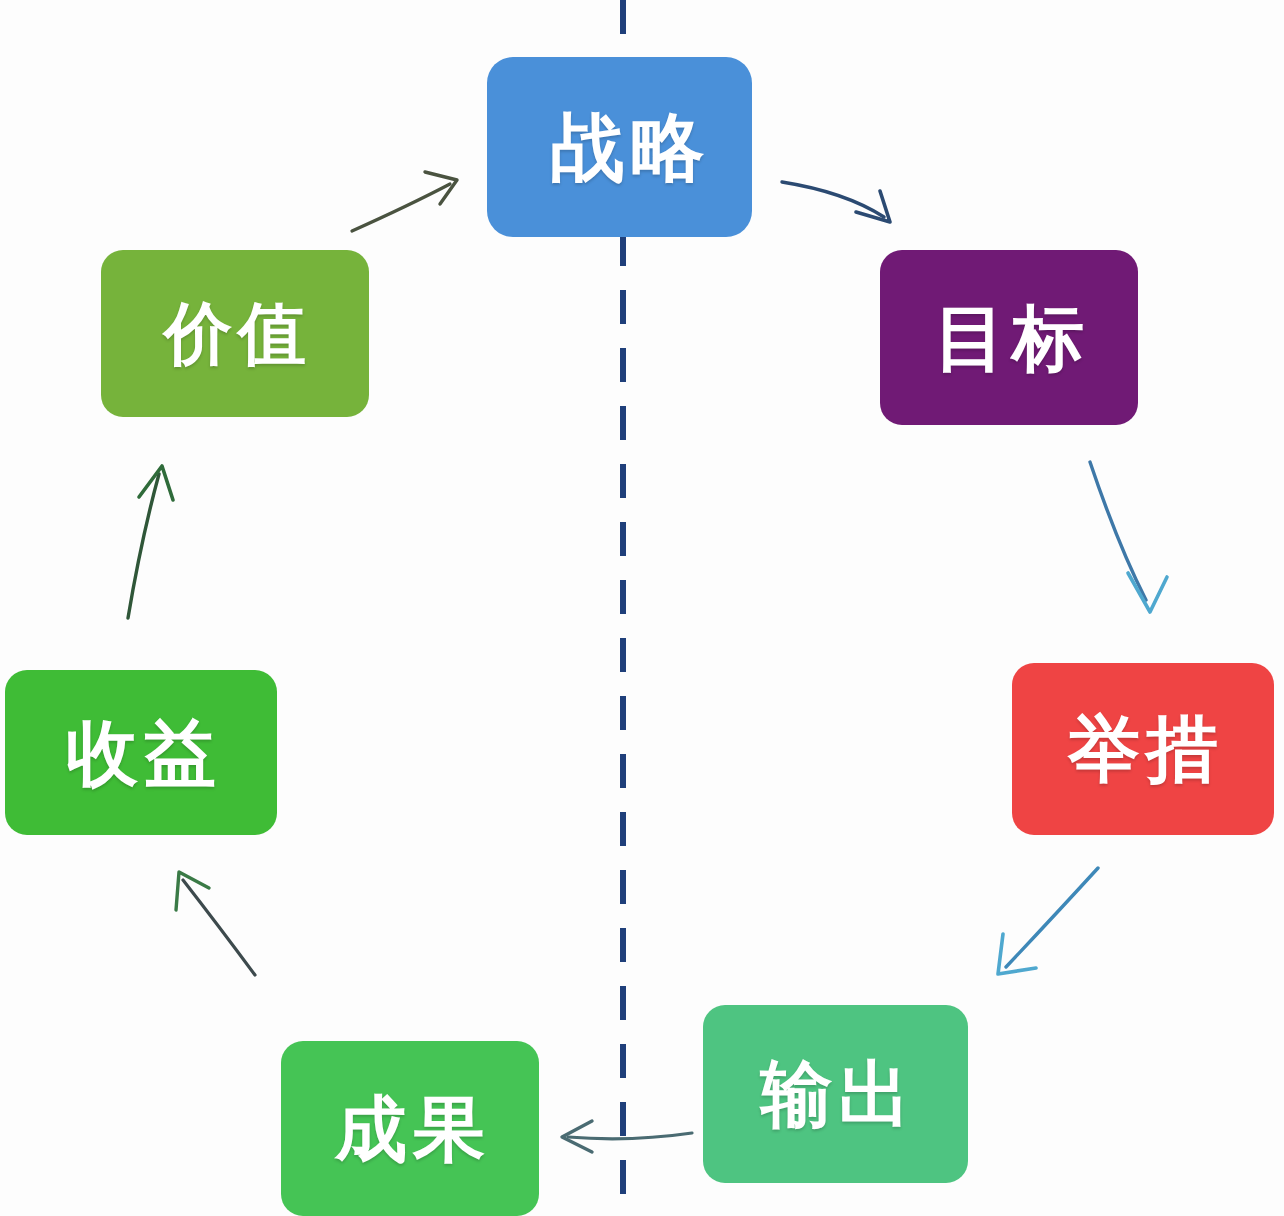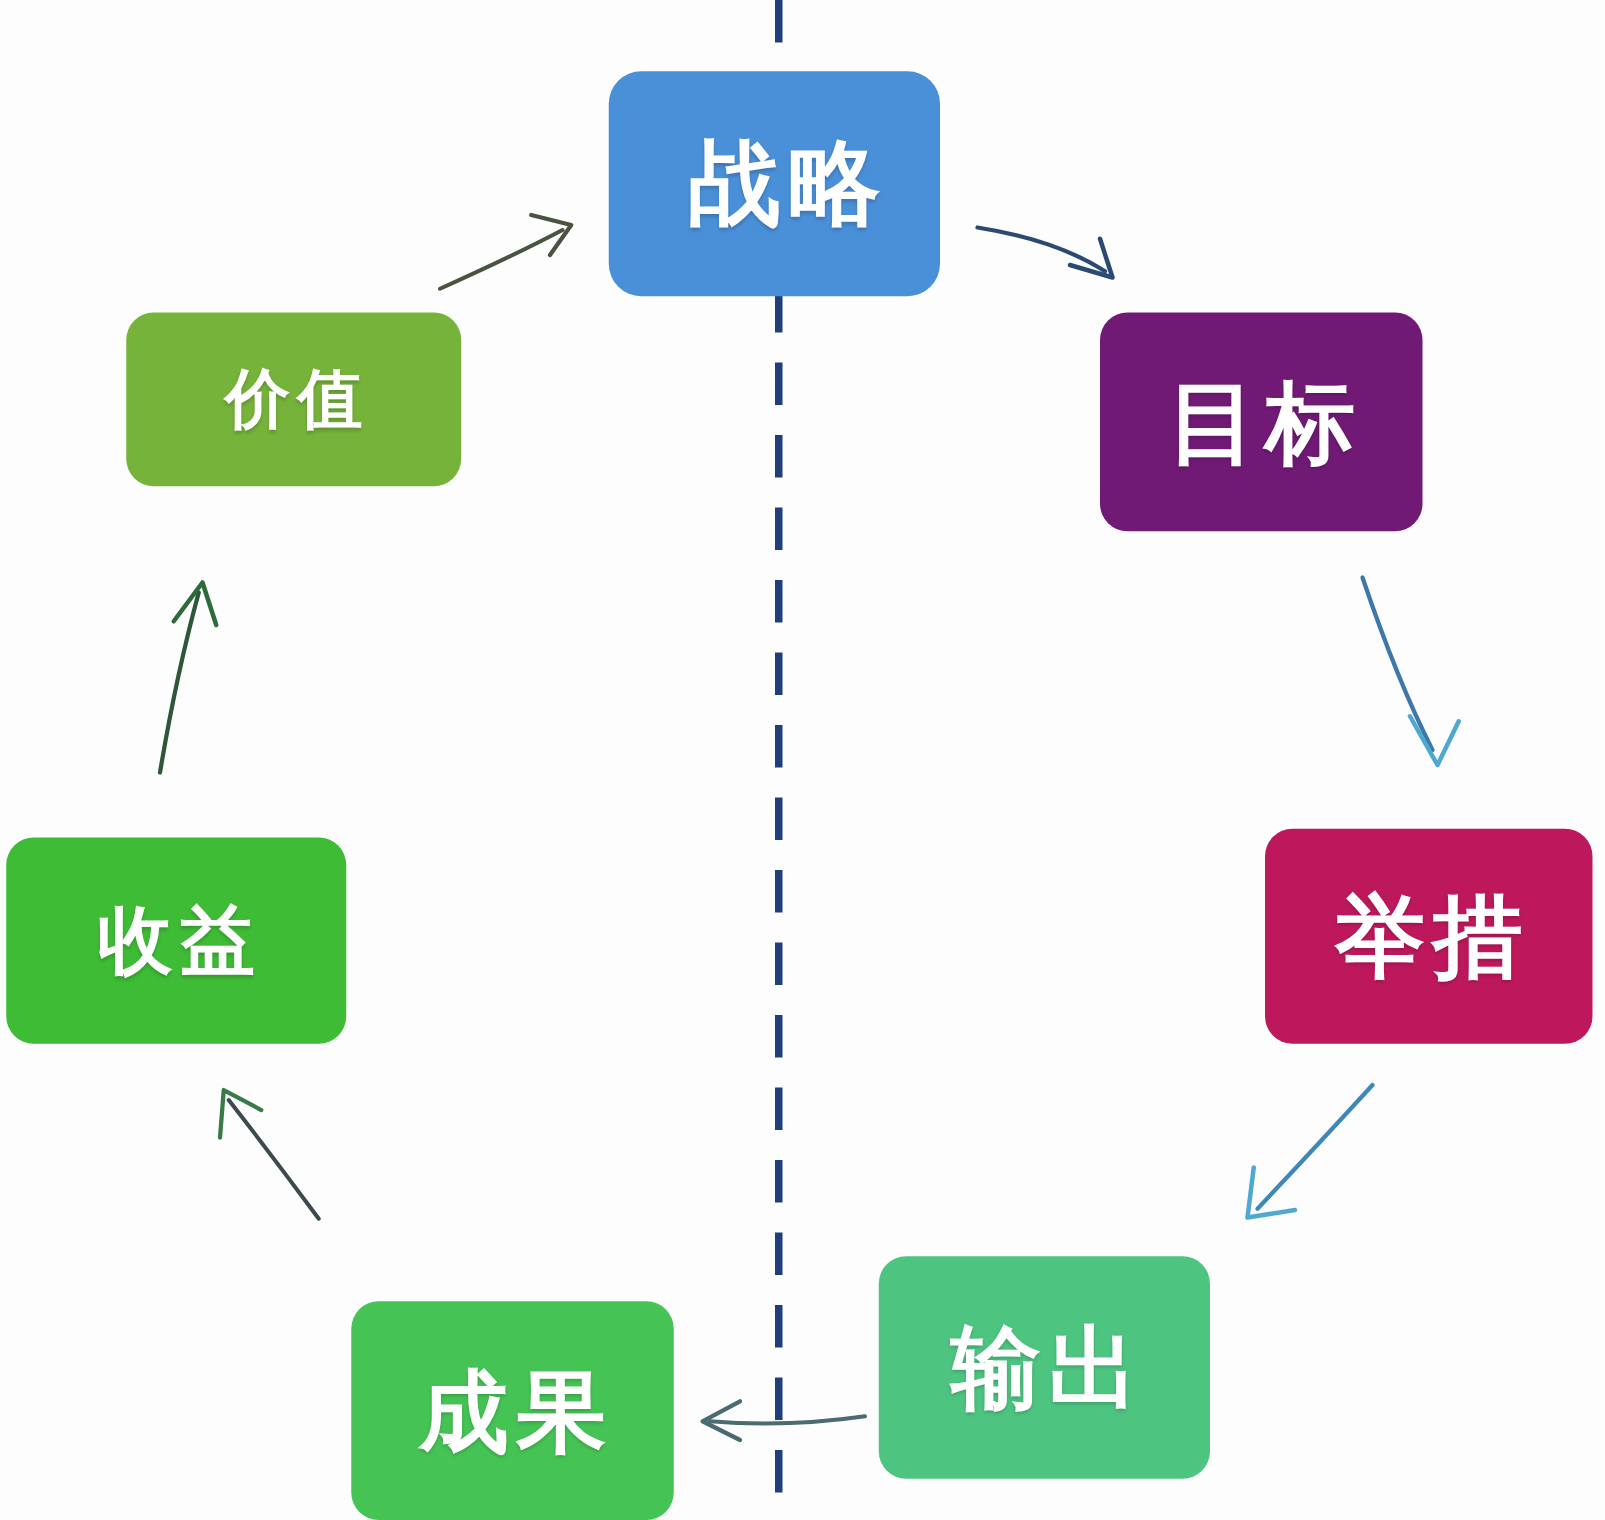--- a/index.html
+++ b/index.html
@@ -43,22 +43,22 @@
   .node-label {
     display: block;
     white-space: nowrap;
   }
   
   #node-strategy { left: 487px;  top: 57px;   width: 265px; height: 180px; font-size: 74px; border-radius: 26px; padding-left: 16px; }
   #node-goal     { left: 880px;  top: 250px;  width: 258px; height: 175px; font-size: 72px; }
   #node-measure  { left: 1012px; top: 663px;  width: 262px; height: 172px; font-size: 72px; }
   #node-output   { left: 703px;  top: 1005px; width: 265px; height: 178px; font-size: 72px; }
   #node-result   { left: 281px;  top: 1005px; width: 258px; height: 175px; font-size: 72px; margin-top: 36px; }
-  #node-benefit  { left: 5px;    top: 670px;  width: 272px; height: 165px; font-size: 60px; }
-  #node-value    { left: 101px;  top: 250px;  width: 268px; height: 139px; font-size: 52px; }
+  #node-benefit  { left: 5px;    top: 670px;  width: 272px; height: 165px; font-size: 72px; }
+  #node-value    { left: 101px;  top: 250px;  width: 268px; height: 167px; font-size: 68px; }
 </style>
 </head>
 <body>
 
 <div id="canvas">
 
   <svg id="arrow-layer" viewBox="0 0 1284 1216">
 
     <line x1="623" y1="0" x2="623" y2="1216" stroke="#1f3f7a" stroke-width="6" stroke-dasharray="34 24"></line>
 
@@ -99,21 +99,21 @@
   </svg>
 
   <div class="node" id="node-strategy" style="background:#4a90d9;">
     <span class="node-label">战略</span>
   </div>
 
   <div class="node" id="node-goal" style="background:#701a75;">
     <span class="node-label">目标</span>
   </div>
 
-  <div class="node" id="node-measure" style="background:#be185d;">
+  <div class="node" id="node-measure" style="background:#ef4444;">
     <span class="node-label">举措</span>
   </div>
 
   <div class="node" id="node-output" style="background:#4ec481;">
     <span class="node-label">输出</span>
   </div>
 
   <div class="node" id="node-result" style="background:#45c455;">
     <span class="node-label">成果</span>
   </div>

